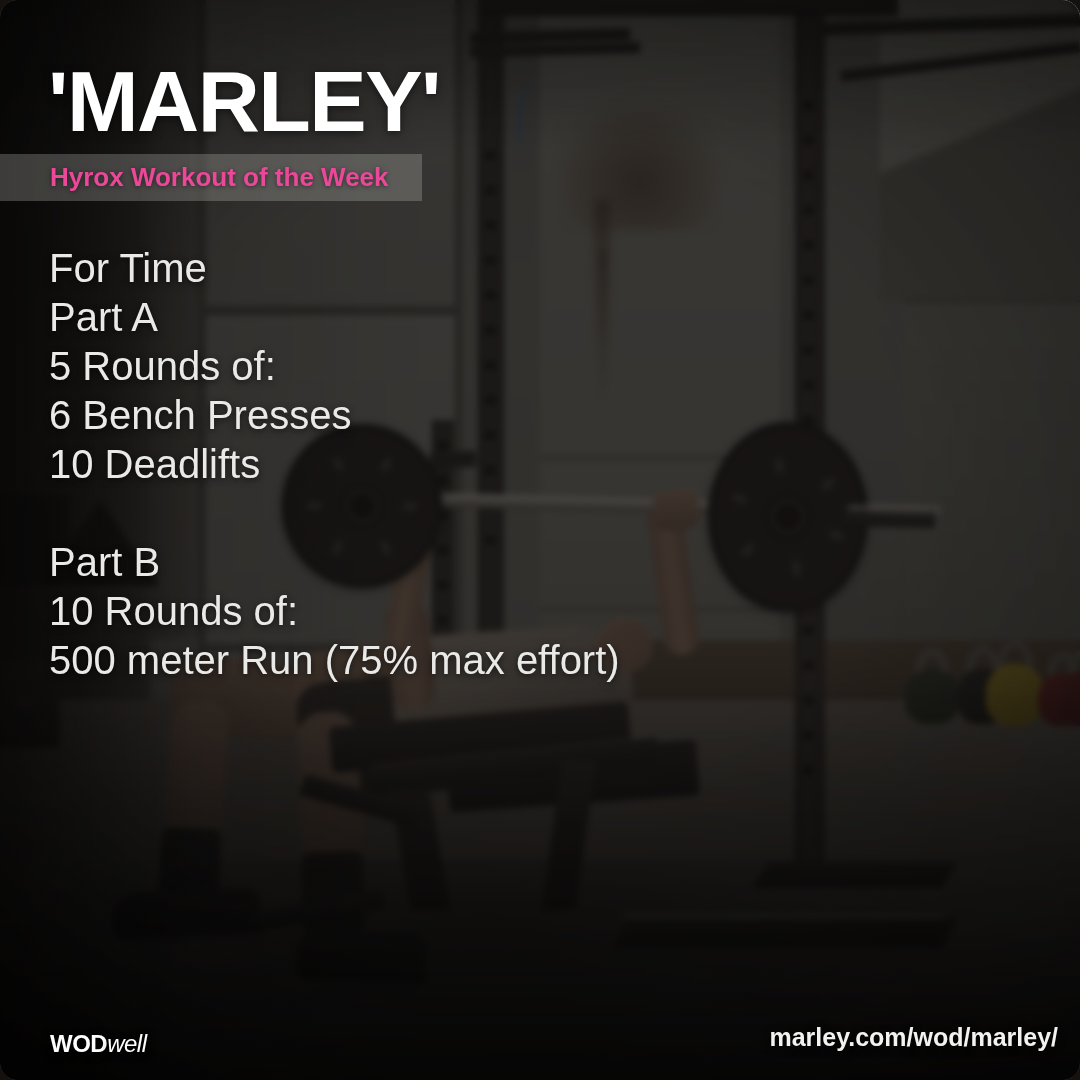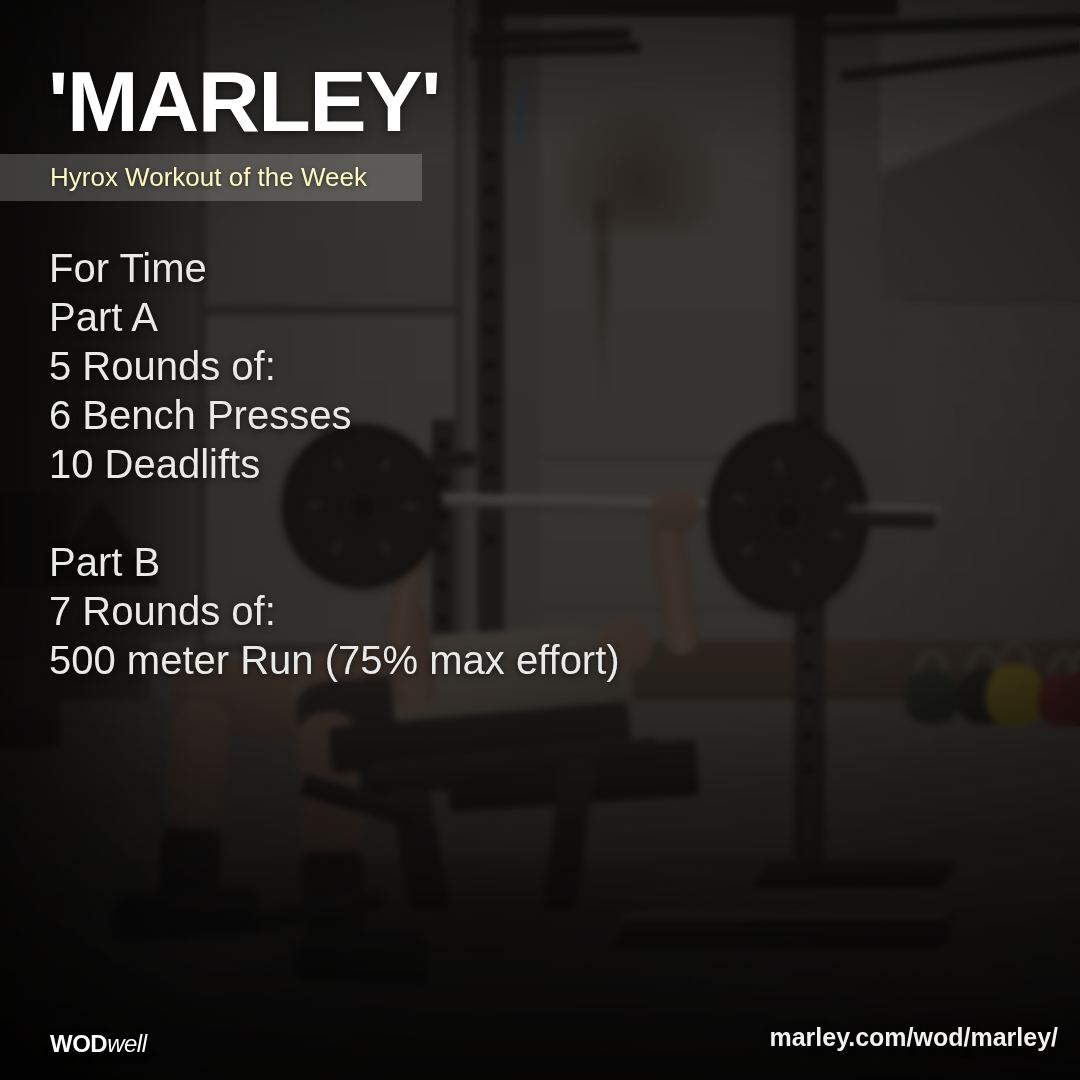--- a/index.html
+++ b/index.html
@@ -10,20 +10,21 @@
     overflow:hidden;
     position:relative;
   }
 
   
   #card {
     position:absolute; inset:0;
     width:1080px; height:1080px;
     overflow:hidden;
     background:#1d1a18;
+    border-radius:18px;
   }
 
   
   #photo { position:absolute; inset:0; overflow:hidden; }
 
   
   .wall-base {
     position:absolute; left:0; top:0; width:1080px; height:1080px;
     background:
       linear-gradient(180deg,#6e6f6b 0%,#787974 28%,#74756f 55%,#696a65 72%,#55544f 86%,#3e3d39 100%);
@@ -400,21 +401,21 @@
   }
 
   #subtitle-bar {
     position:absolute; left:0; top:154px;
     width:422px; height:47px;
     background:rgba(183,183,180,.30);
     display:flex; align-items:center;
   }
   #subtitle {
     padding-left:50px;
-    font-size:26px; color:#fef9c3; font-weight:normal;
+    font-size:26px; color:#ec4899; font-weight:bold;
     text-shadow:0 1px 5px rgba(0,0,0,.5);
     white-space:nowrap;
   }
 
   #wod-body {
     position:absolute; left:49px; top:244px;
     width:920px;
   }
   .wod-line {
     font-size:40px; line-height:49px; color:#e9e9e7;
@@ -633,21 +634,21 @@
     </div>
 
     <div id="wod-body">
         <div class="wod-line">For Time</div>
         <div class="wod-line">Part A</div>
         <div class="wod-line">5 Rounds of:</div>
         <div class="wod-line">6 Bench Presses</div>
         <div class="wod-line">10 Deadlifts</div>
         <div class="wod-line spacer">&nbsp;</div>
         <div class="wod-line">Part B</div>
-        <div class="wod-line">7 Rounds of:</div>
+        <div class="wod-line">10 Rounds of:</div>
         <div class="wod-line">500 meter Run (75% max effort)</div>
       </div>
 
     <div id="logo">
       <span class="wod">WOD</span><span class="well">well</span>
     </div>
 
     <div id="url">marley.com/wod/marley/</div>
   </div>
 </div>

